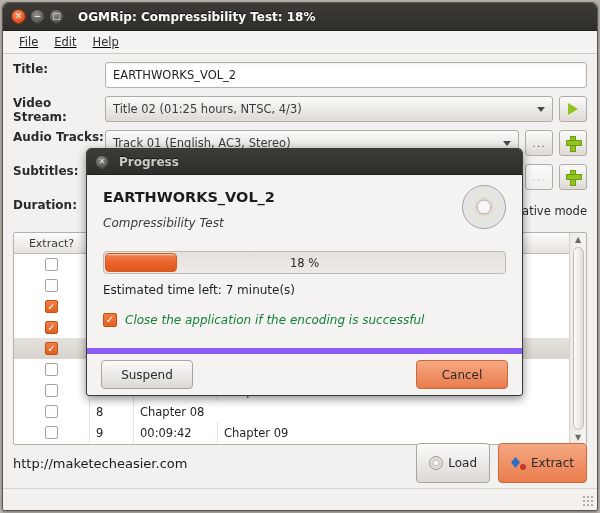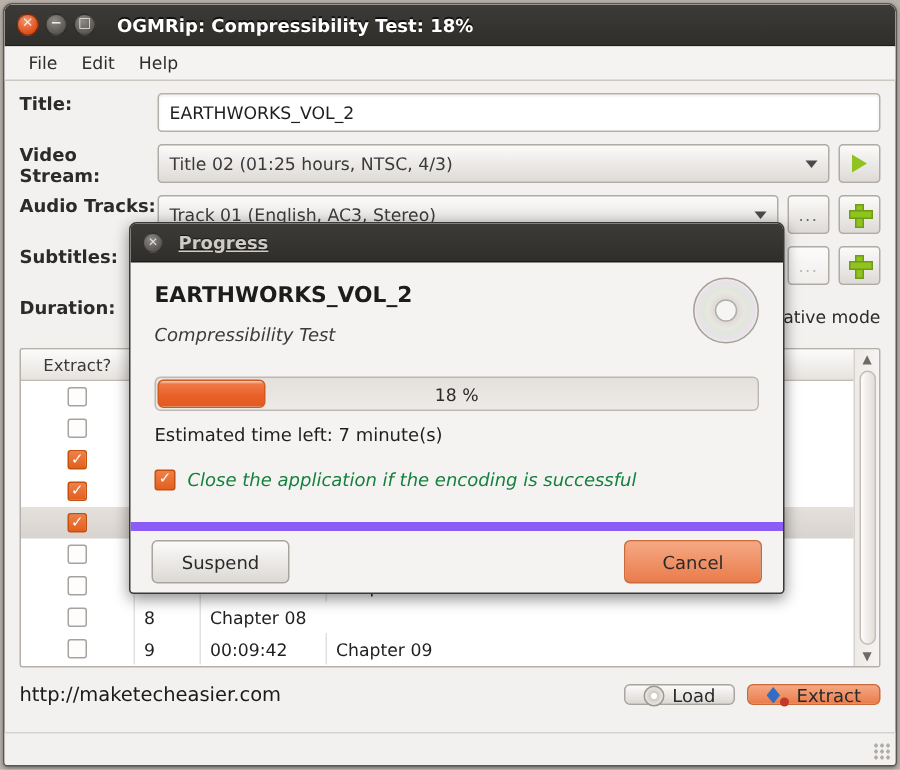--- a/index.html
+++ b/index.html
@@ -47,20 +47,21 @@
     text-shadow: 0 -1px 0 rgba(0,0,0,.7);
   }
 
   
   #menubar {
     height: 23px;
     background: #f4f3f2;
     border-bottom: 1px solid #cdc7c2;
     display: flex; align-items: center;
     padding-left: 8px;
+    text-decoration: underline;
   }
   .menu-item {
     font-size: 11.5px; color: #2e2e2e;
     padding: 3px 8px; border-radius: 2px;
   }
 
   
   #form { padding: 8px 10px 0 10px; }
   .frow { display: flex; margin-bottom: 8px; height: 26px; }
   .flabel {
@@ -180,23 +181,23 @@
   #footer {
     position: absolute; left: 0; right: 0; bottom: 22px;
     height: 50px; padding: 0 10px;
     display: flex; align-items: center;
   }
   #watermark {
     font-size: 13px; color: #1a1a1a;
     font-family: "DejaVu Sans", sans-serif;
   }
   .fbtn {
-    height: 14px; margin-left: 8px;
+    height: 40px; margin-left: 8px;
     padding: 0 12px; border-radius: 4px;
-    display: flex; gap: 5px;
+    display: flex; align-items: center; gap: 5px;
     font-size: 12px; color: #2a2a2a;
     border: 1px solid #aaa49e;
     background: linear-gradient(to bottom, #fbfbfa 0%, #dcd8d4 100%);
   }
   .fbtn.accent {
     background: linear-gradient(to bottom, #f5a883 0%, #ea7c4c 100%);
     border-color: #c96a3a;
   }
   .disc-mini {
     width: 14px; height: 14px; border-radius: 50%;
@@ -246,21 +247,20 @@
   .dlg-close {
     width: 14px; height: 14px; border-radius: 50%;
     background: radial-gradient(circle at 40% 30%, #8b8a86, #56534f 75%);
     border: 1px solid rgba(0,0,0,.4);
     display: flex; align-items: center; justify-content: center;
     color: #e3ded9; font-size: 8px; font-weight: bold;
   }
   #dlg-title {
     margin-left: 10px; color: #cfcbc6; font-size: 12px; font-weight: bold;
     text-shadow: 0 -1px 0 rgba(0,0,0,.6);
-    text-decoration: underline;
   }
   #dlg-body { padding: 14px 16px 0 16px; position: relative; height: 175px; }
   #dlg-heading { font-size: 14.5px; font-weight: bold; color: #1c1c1c; }
   #dlg-sub { font-size: 12px; font-style: italic; color: #3b3b3b; margin-top: 11px; }
   #disc {
     position: absolute; right: 16px; top: 10px;
     width: 44px; height: 44px; border-radius: 50%;
     background:
       radial-gradient(circle at 50% 50%, #ffffff 15%, #c8c3be 17%, #dcd8d4 22%,
         #e9e6e2 40%, #dfe8d8 50%, #e8e2ea 60%, #ddd9d4 78%, #c9c4bf 94%, #b6b1ab 100%);

